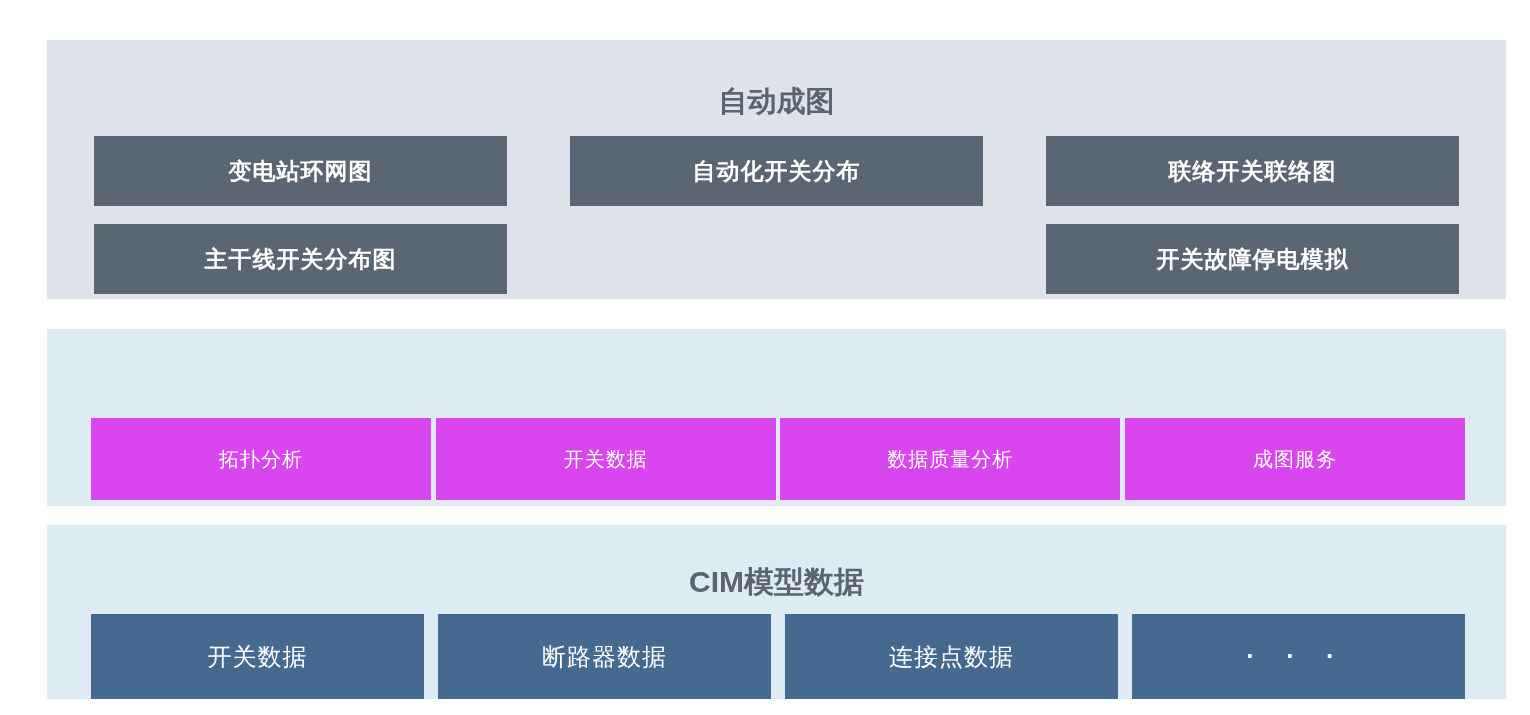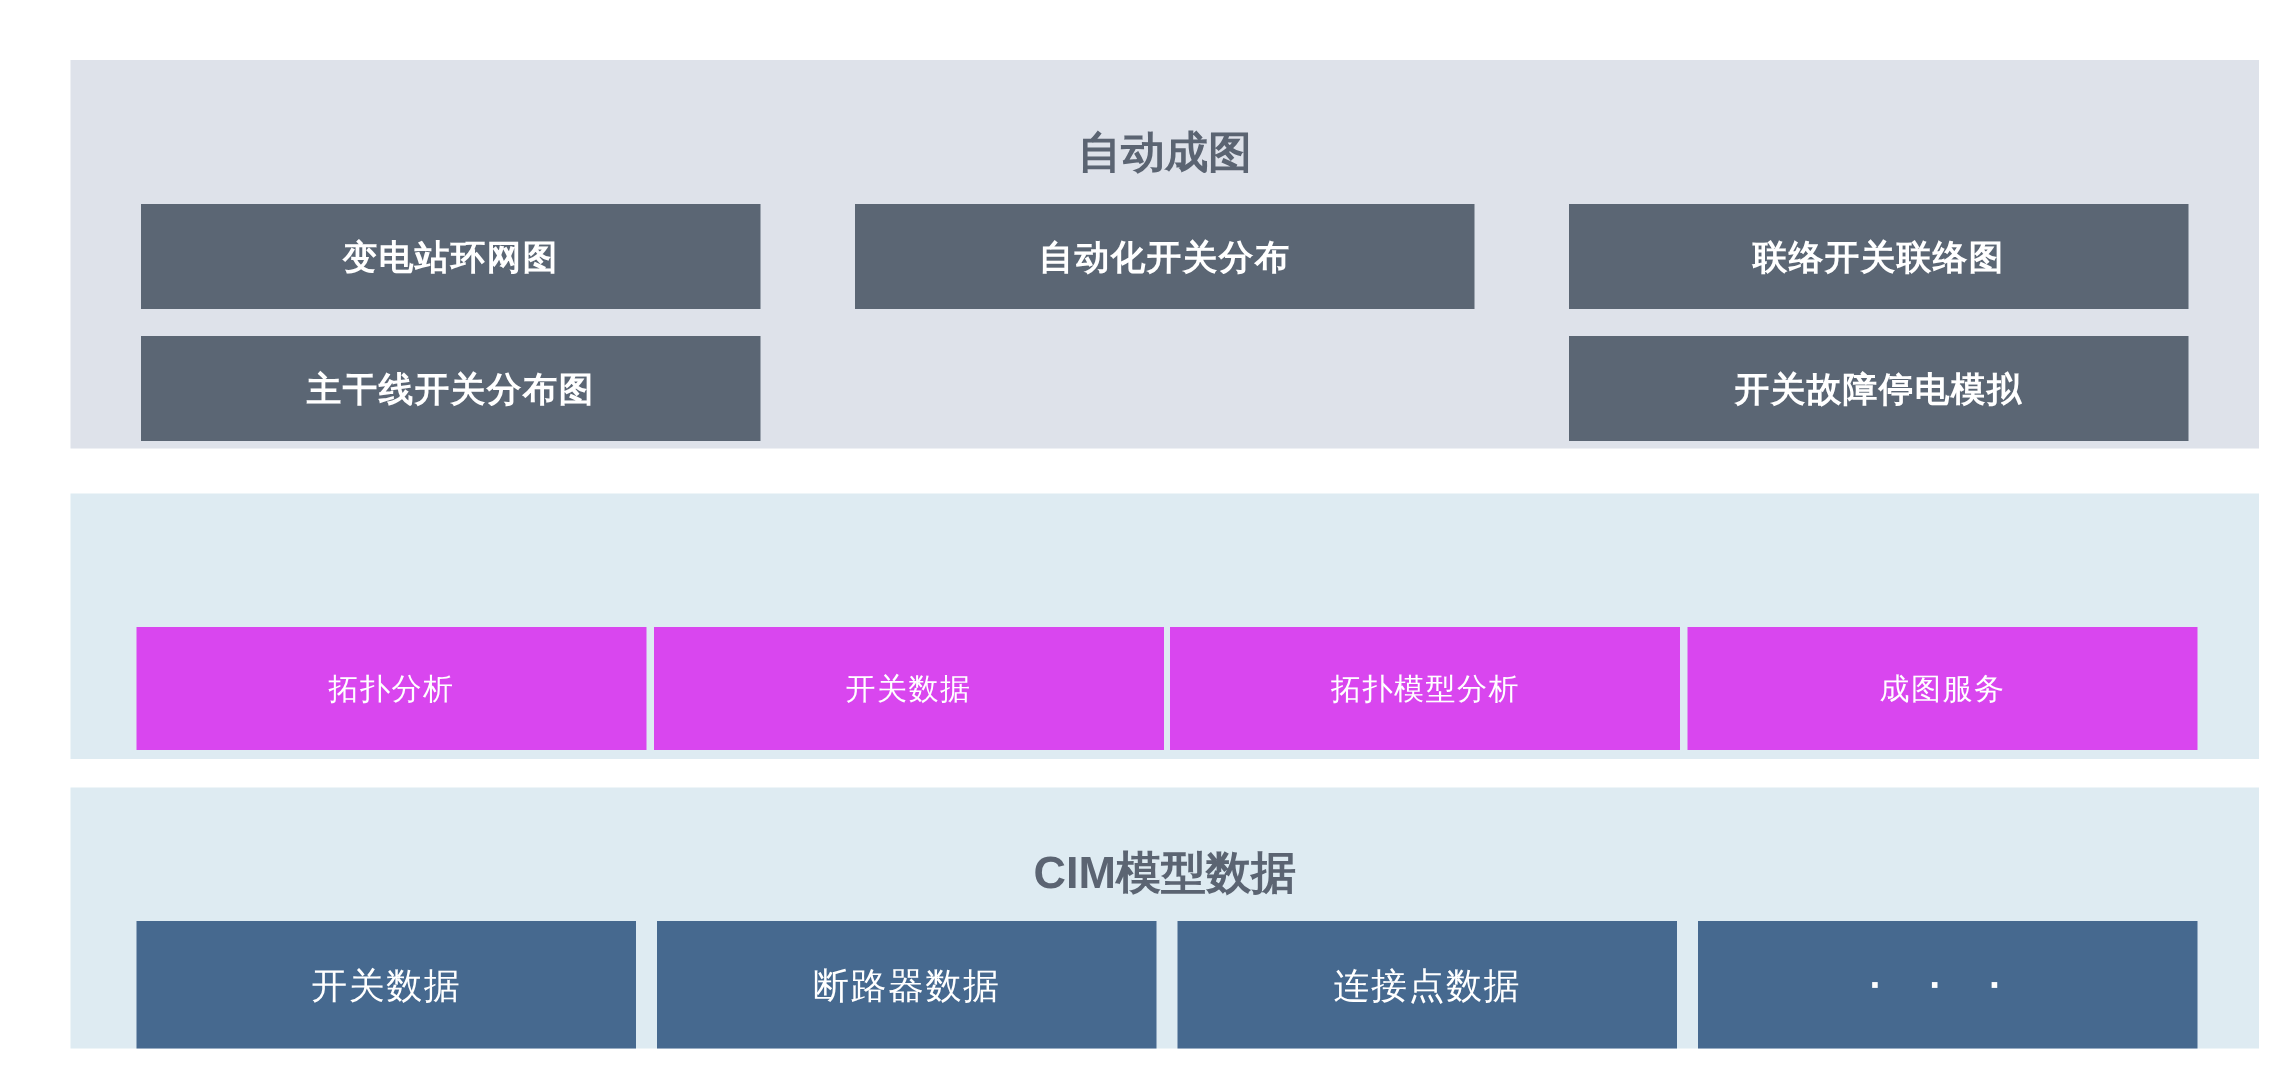--- a/index.html
+++ b/index.html
@@ -84,21 +84,21 @@
   <div class="row row2" data-name="auto-diagram-row-2">
     <div class="box" data-name="box-trunk-line-switch-distribution-diagram">主干线开关分布图</div>
     <div class="box" data-name="box-switch-fault-outage-simulation">开关故障停电模拟</div>
   </div>
 </div>
 
 <div class="section sec2" data-name="section-topology-model-analysis">
   <div class="row" data-name="topology-analysis-row">
     <div class="box" data-name="box-topology-analysis">拓扑分析</div>
     <div class="box" data-name="box-ring-network-point-analysis">开关数据</div>
-    <div class="box" data-name="box-data-quality-analysis">拓扑模型分析</div>
+    <div class="box" data-name="box-data-quality-analysis">数据质量分析</div>
     <div class="box" data-name="box-diagram-generation-service">成图服务</div>
   </div>
 </div>
 
 <div class="section sec3" data-name="section-cim-model-data">
   <div class="sec-title" data-name="section-title-cim-model-data">CIM模型数据</div>
   <div class="row" data-name="cim-data-row">
     <div class="box" data-name="box-switch-data">开关数据</div>
     <div class="box" data-name="box-circuit-breaker-data">断路器数据</div>
     <div class="box" data-name="box-connection-point-data">连接点数据</div>

